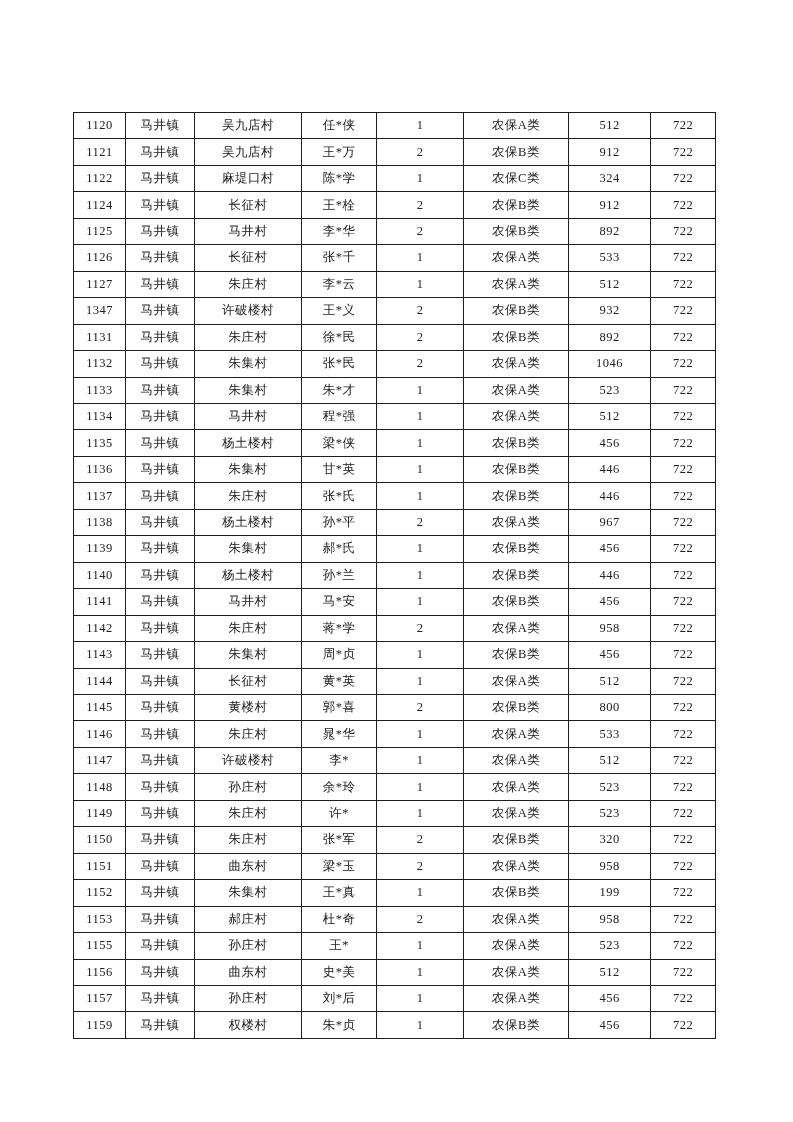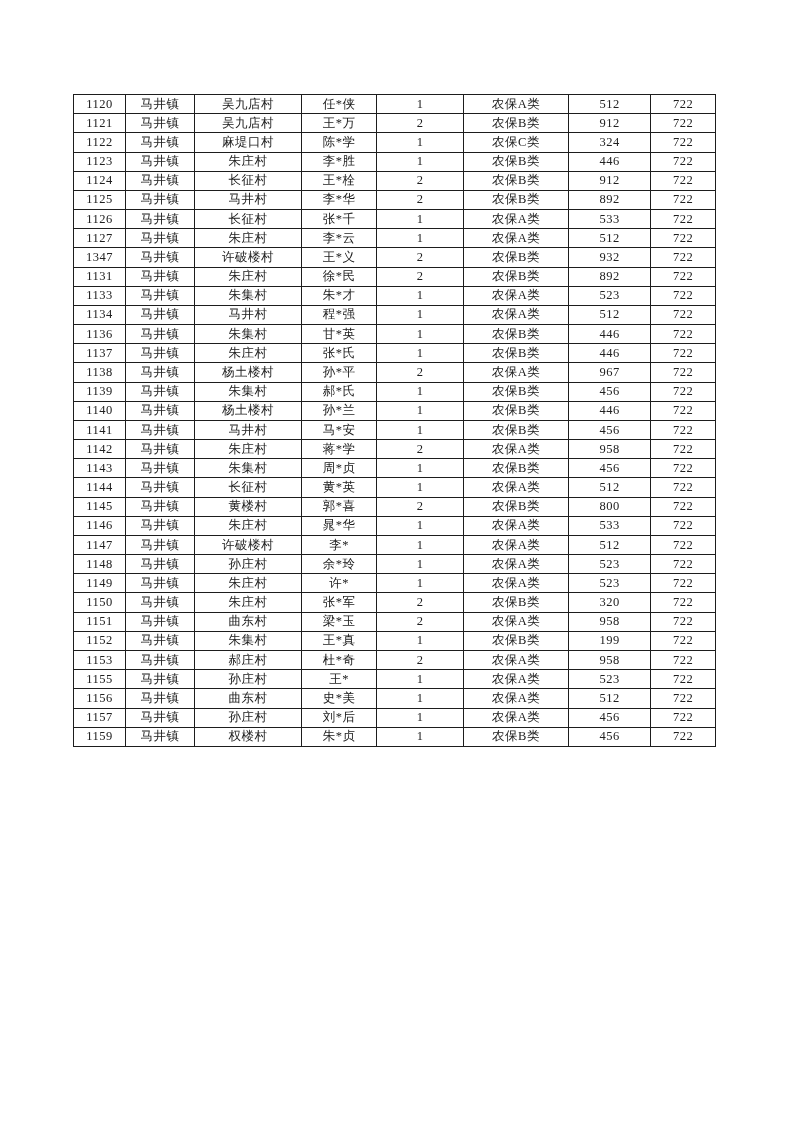--- a/index.html
+++ b/index.html
@@ -16,23 +16,23 @@
   .page {
     position: absolute;
     left: 0; top: 0;
     width: 793px;
     height: 1122px;
     background: #ffffff;
   }
   table.roster {
     position: absolute;
     left: 73px;
-    top: 94px;
+    top: 112px;
     width: 642px;
-    height: 653px;
+    height: 927px;
     border-collapse: collapse;
     table-layout: fixed;
   }
   table.roster td {
     border: 1px solid #1d1d1d;
     text-align: center;
     vertical-align: middle;
     font-size: 12.5px;
     color: #202020;
     padding: 0;
@@ -92,30 +92,20 @@
           <td>1122</td>
           <td>马井镇</td>
           <td>麻堤口村</td>
           <td>陈*学</td>
           <td>1</td>
           <td>农保C类</td>
           <td>324</td>
           <td>722</td>
         </tr>
         <tr>
-          <td>1123</td>
-          <td>马井镇</td>
-          <td>朱庄村</td>
-          <td>李*胜</td>
-          <td>1</td>
-          <td>农保B类</td>
-          <td>446</td>
-          <td>722</td>
-        </tr>
-        <tr>
           <td>1124</td>
           <td>马井镇</td>
           <td>长征村</td>
           <td>王*栓</td>
           <td>2</td>
           <td>农保B类</td>
           <td>912</td>
           <td>722</td>
         </tr>
         <tr>
@@ -162,37 +152,57 @@
           <td>1131</td>
           <td>马井镇</td>
           <td>朱庄村</td>
           <td>徐*民</td>
           <td>2</td>
           <td>农保B类</td>
           <td>892</td>
           <td>722</td>
         </tr>
         <tr>
+          <td>1132</td>
+          <td>马井镇</td>
+          <td>朱集村</td>
+          <td>张*民</td>
+          <td>2</td>
+          <td>农保A类</td>
+          <td>1046</td>
+          <td>722</td>
+        </tr>
+        <tr>
           <td>1133</td>
           <td>马井镇</td>
           <td>朱集村</td>
           <td>朱*才</td>
           <td>1</td>
           <td>农保A类</td>
           <td>523</td>
           <td>722</td>
         </tr>
         <tr>
           <td>1134</td>
           <td>马井镇</td>
           <td>马井村</td>
           <td>程*强</td>
           <td>1</td>
           <td>农保A类</td>
           <td>512</td>
+          <td>722</td>
+        </tr>
+        <tr>
+          <td>1135</td>
+          <td>马井镇</td>
+          <td>杨土楼村</td>
+          <td>梁*侠</td>
+          <td>1</td>
+          <td>农保B类</td>
+          <td>456</td>
           <td>722</td>
         </tr>
         <tr>
           <td>1136</td>
           <td>马井镇</td>
           <td>朱集村</td>
           <td>甘*英</td>
           <td>1</td>
           <td>农保B类</td>
           <td>446</td>

